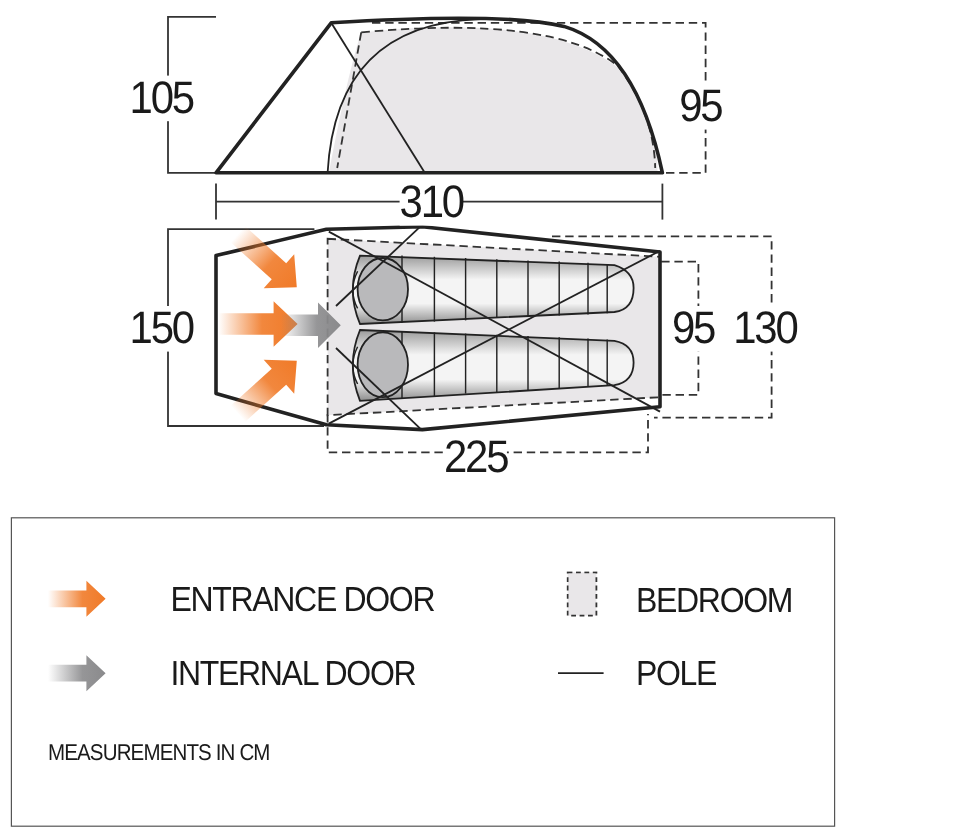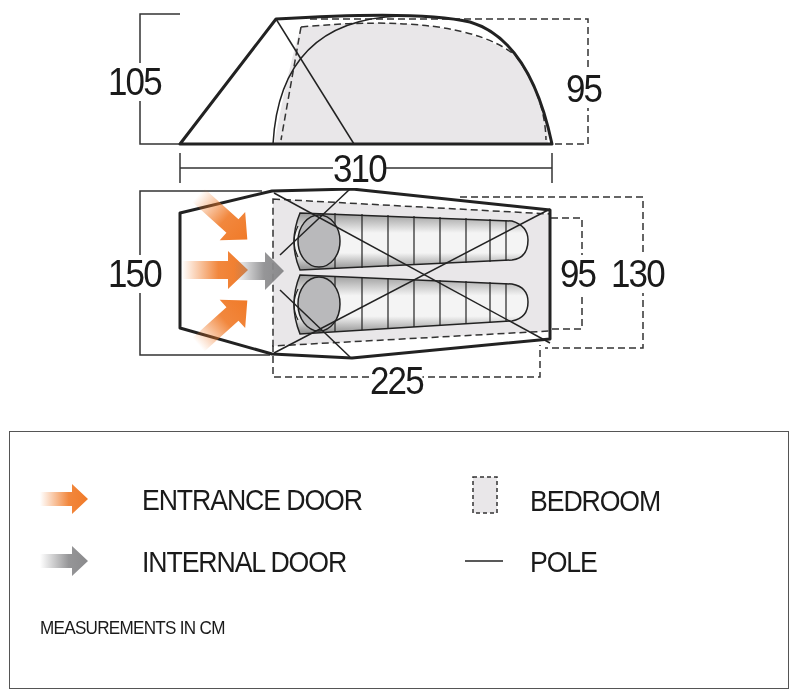--- a/index.html
+++ b/index.html
@@ -1,21 +1,21 @@
 <!DOCTYPE html>
 <html><head>
 <meta charset="utf-8">
 <style>
   html, body { margin: 0; padding: 0; background: #ffffff; }
   body { width: 800px; height: 699px; position: relative; overflow: hidden;
          font-family: "Liberation Sans", sans-serif; color: #1a1a1a; }
   .dim { position: absolute; font-size: 38px; letter-spacing: -2px; background: #fff;
          line-height: 1; font-weight: 400; transform: scaleX(0.92); transform-origin: left top; }
   svg.diagram { position: absolute; left: 0; top: 0; }
-  .legend { position: absolute; left: 9px; top: 431px; width: 780px; height: 258px;
+  .legend { position: absolute; left: 9px; top: 431px; width: 687px; height: 258px;
             border: 1.5px solid #555; box-sizing: border-box; }
   .leg-label { position: absolute; font-size: 29px; letter-spacing: -1.2px; line-height: 1;
                transform: scaleX(0.92); transform-origin: left top; }
   .leg-note { position: absolute; font-size: 19px; letter-spacing: -0.8px; line-height: 1;
               transform: scaleX(0.9); transform-origin: left top; }
   .leg-icon { position: absolute; }
 </style>
 </head>
 <body>
 

